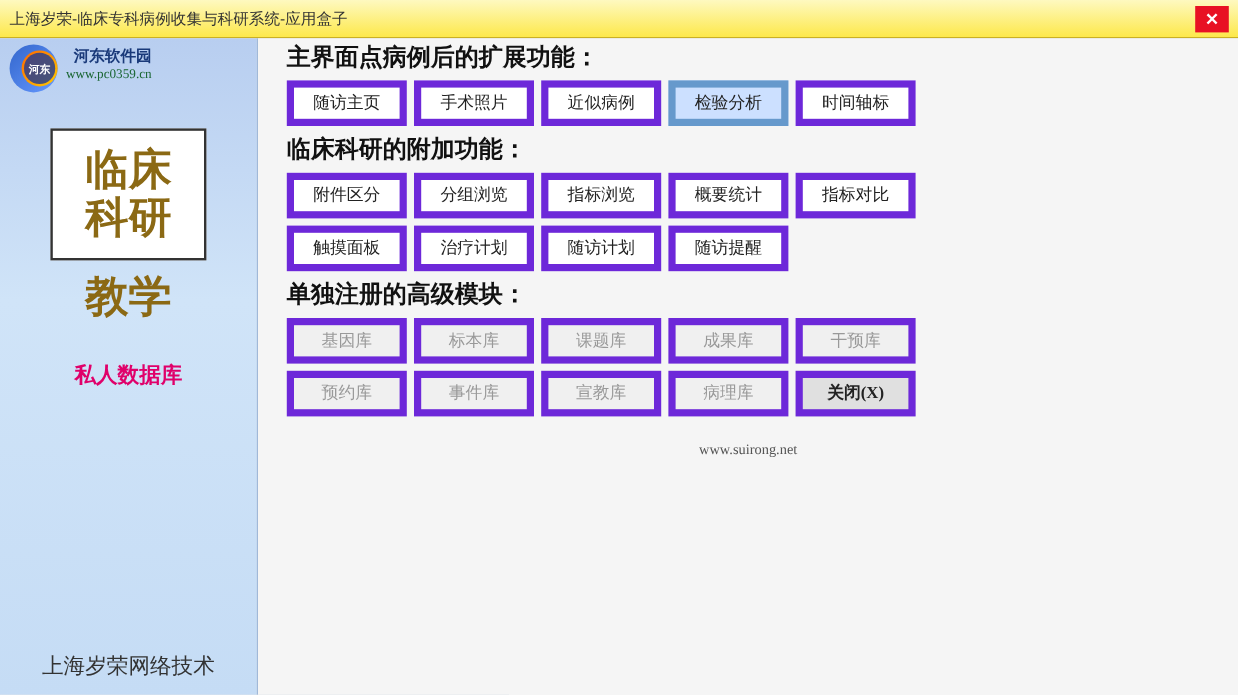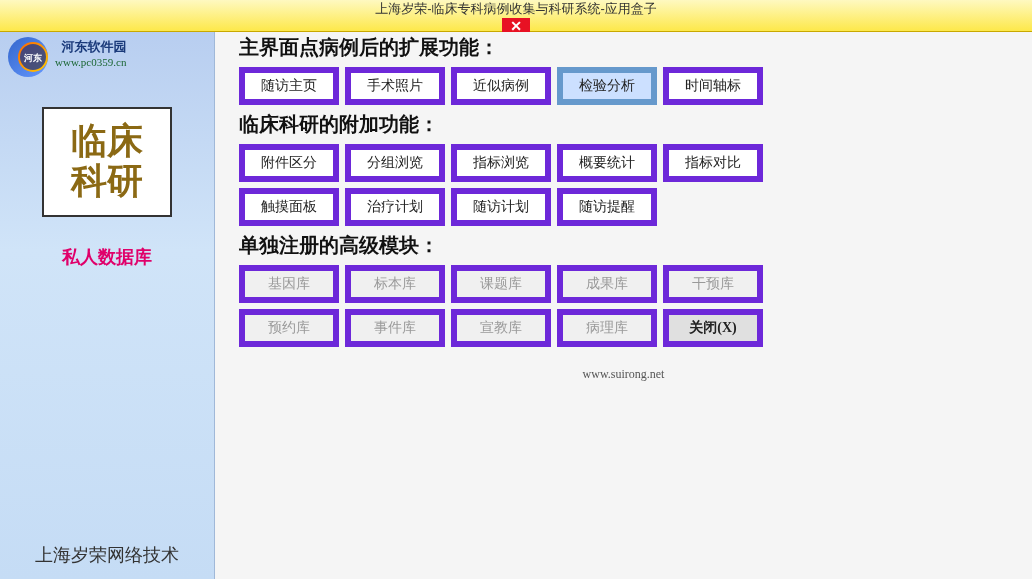--- a/index.html
+++ b/index.html
@@ -13,21 +13,20 @@
 
     
     .title-bar {
       display: flex;
       align-items: center;
       justify-content: space-between;
       background: linear-gradient(to bottom, #fef9c0, #fde84a);
       height: 32px;
       padding: 0 8px;
       border-bottom: 1px solid #c8a800;
-      flex-direction: column;
     }
     .title-text {
       font-size: 13px;
       color: #333;
       font-family: "SimHei", "黑体", sans-serif;
     }
     .close-btn {
       background: #e81123;
       color: white;
       border: none;
@@ -227,20 +226,21 @@
         </svg>
       </div>
     </div>
     <div class="site-info">
       <div class="site-name">河东软件园</div>
       <div class="site-url">www.pc0359.cn</div>
     </div>
     <div class="clinical-box">
       <div class="clinical-text">临床<br>科研</div>
     </div>
+    <div class="teaching-text">教学</div>
     <div class="private-db">私人数据库</div>
     <div class="company-name">上海岁荣网络技术</div>
   </div>
 
   <div class="content">
     <div id="sections-container">
         <div class="section-block">
           <div class="section-title">主界面点病例后的扩展功能：</div>
           <div class="btn-row" style="margin-bottom: 6px;">
             <button class="func-btn">随访主页</button>

